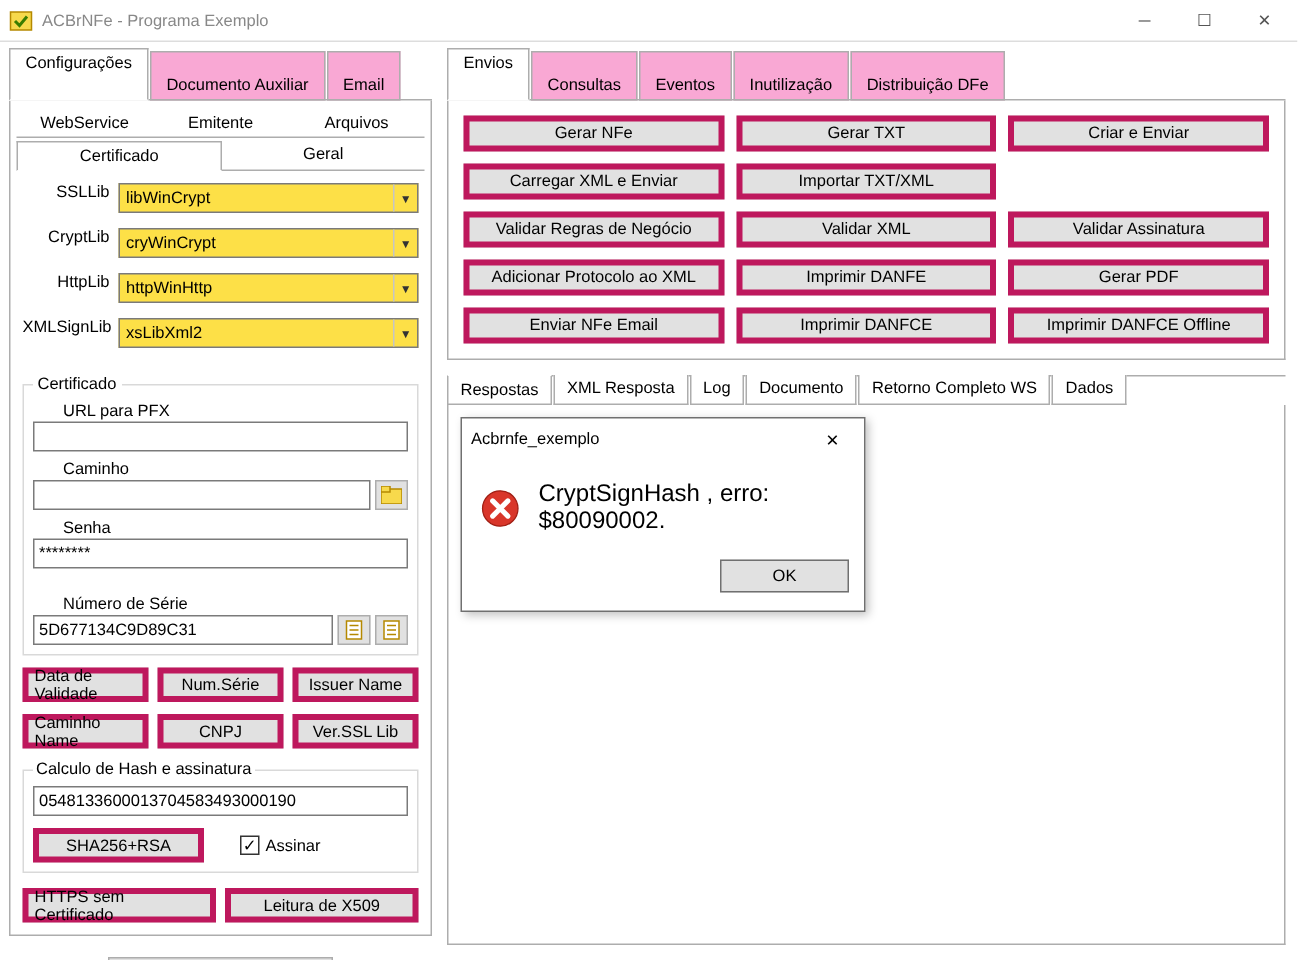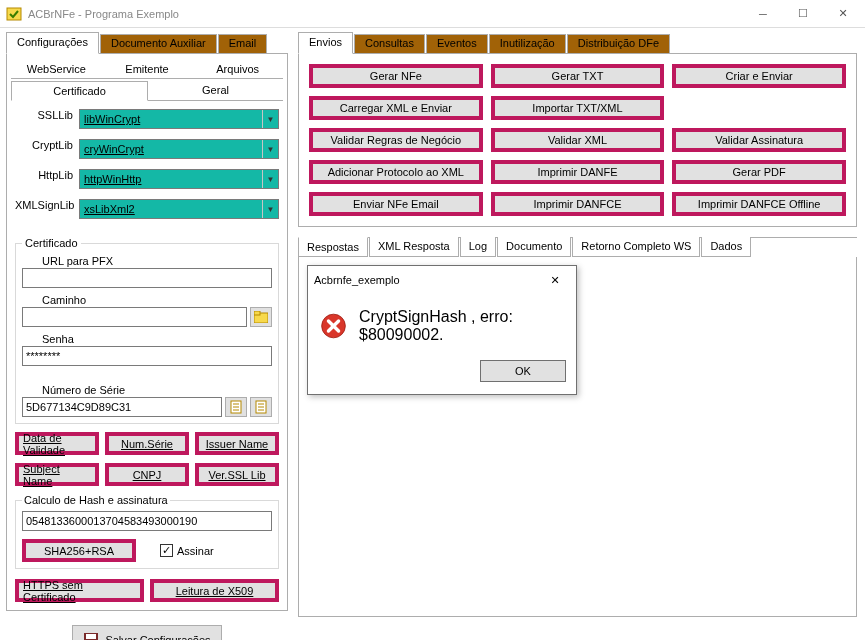--- a/index.html
+++ b/index.html
@@ -7,40 +7,40 @@
 .titlebar { height: 28px; background: #fff; display: flex; align-items: center; padding: 0 2px 0 6px; border-bottom: 1px solid #ddd; }
 .titlebar .icon { width: 16px; height: 16px; margin-right: 6px; }
 .titlebar .title { color: #888; flex: 1; }
 .titlebar .wbtn { width: 40px; height: 27px; display: flex; align-items: center; justify-content: center; color: #555; }
 .main { display: flex; height: 612px; }
 .left { width: 294px; padding: 4px 6px 4px 6px; }
 .right { flex: 1; padding: 4px 8px 4px 4px; position: relative; }
 .tabs { display: flex; position: relative; }
 .tabs::after { content: ""; position: absolute; left: 0; right: 0; bottom: 0; height: 1px; background: #adadad; }
 .tab { padding: 3px 10px 5px; border: 1px solid #adadad; border-bottom: 1px solid #fff; background: #fff; position: relative; z-index: 1; margin-right: 1px; }
-.tab.inactive { border-bottom: 1px solid #adadad; background: #a16207; z-index: 0; margin-top: 2px; padding-top: 2px; padding-bottom: 3px; }
+.tab.inactive { border-bottom: 1px solid #adadad; background: #f9a8d4; z-index: 0; margin-top: 2px; padding-top: 16px; padding-bottom: 3px; }
 .tabctl { border: 1px solid #adadad; border-top: none; padding: 4px; }
 .inner-tabs { display: flex; position: relative; margin-top: 2px; }
 .inner-tabs .itab { flex: 1; text-align: center; padding: 3px 0; border-bottom: 1px solid #adadad; }
 .inner-tabs .itab.active { border: 1px solid #adadad; border-bottom: 1px solid #fff; }
 .grid-libs { padding: 8px 4px 6px; }
 .librow { display: flex; align-items: flex-start; margin-bottom: 10px; }
 .librow label { width: 64px; text-align: right; padding-right: 6px; }
-.combo { flex: 1; height: 20px; border: 1px solid #7a7a7a; display: flex; align-items: center; padding: 0 0 0 4px; background: #14b8a6; position: relative; text-decoration: underline; }
+.combo { flex: 1; height: 20px; border: 1px solid #7a7a7a; display: flex; align-items: center; padding: 0 0 0 4px; background: #fde047; position: relative; }
 .combo .arrow { position: absolute; right: 0; top: 0; bottom: 0; width: 16px; border-left: 1px solid #c5c5c5; display: flex; align-items: center; justify-content: center; color: #333; font-size: 8px; }
 fieldset.cert { border: 1px solid #d9d9d9; margin: 2px 4px 6px; padding: 4px 6px 6px; }
 fieldset.cert legend { padding: 0 3px; }
 .fldlbl { margin-top: 2px; padding-left: 20px; }
 .txt { width: 100%; height: 20px; border: 1px solid #7a7a7a; padding: 1px 3px; margin-top: 1px; background: #fff; display: flex; align-items: center; }
 .txtrow { display: flex; gap: 3px; }
 .txtrow .txt { flex: 1; }
 .iconbtn { width: 22px; height: 20px; border: 1px solid #adadad; background: #e1e1e1; display: flex; align-items: center; justify-content: center; margin-top: 1px; cursor: pointer; }
 .btnrow { display: flex; gap: 6px; margin: 8px 4px 0; }
 .btn { border: 4px solid #be185d; background: #e1e1e1; height: 23px; display: flex; align-items: center; justify-content: center; padding: 0 4px; cursor: pointer; user-select: none; }
-.btnrow .btn { flex: 1; text-decoration: underline; }
+.btnrow .btn { flex: 1; }
 fieldset.hash { border: 1px solid #d9d9d9; margin: 8px 4px 4px; padding: 4px 6px 6px; }
 .checkbox { display: flex; align-items: center; gap: 4px; }
 .checkbox .box { width: 13px; height: 13px; border: 1px solid #333; display: flex; align-items: center; justify-content: center; font-size: 10px; }
 .savebtn { width: 150px; height: 30px; border: 1px solid #adadad; background: #e1e1e1; margin: 14px auto 0; display: flex; align-items: center; justify-content: center; gap: 6px; cursor: pointer; }
 .right .tabctl2 { border: 1px solid #adadad; border-top: none; padding: 10px 10px; }
 .actgrid { display: grid; grid-template-columns: 1fr 1fr 1fr; gap: 8px 8px; }
 .actgrid .btn { height: 24px; font-size: 11px; }
 .actgrid .placeholder { visibility: hidden; }
 .lower { margin-top: 10px; border-top: 1px solid #adadad; }
 .lower .tabs2 { display: flex; margin-top: -1px; }
@@ -168,21 +168,21 @@
           </div>
         <div class="btn">
             <span>Num.Série</span>
           </div>
         <div class="btn">
             <span>Issuer Name</span>
           </div>
       </div>
       <div class="btnrow">
         <div class="btn">
-            <span>Subject Name</span>
+            <span>Caminho Name</span>
           </div>
         <div class="btn">
             <span>CNPJ</span>
           </div>
         <div class="btn">
             <span>Ver.SSL Lib</span>
           </div>
       </div>
 
       <fieldset class="hash">

